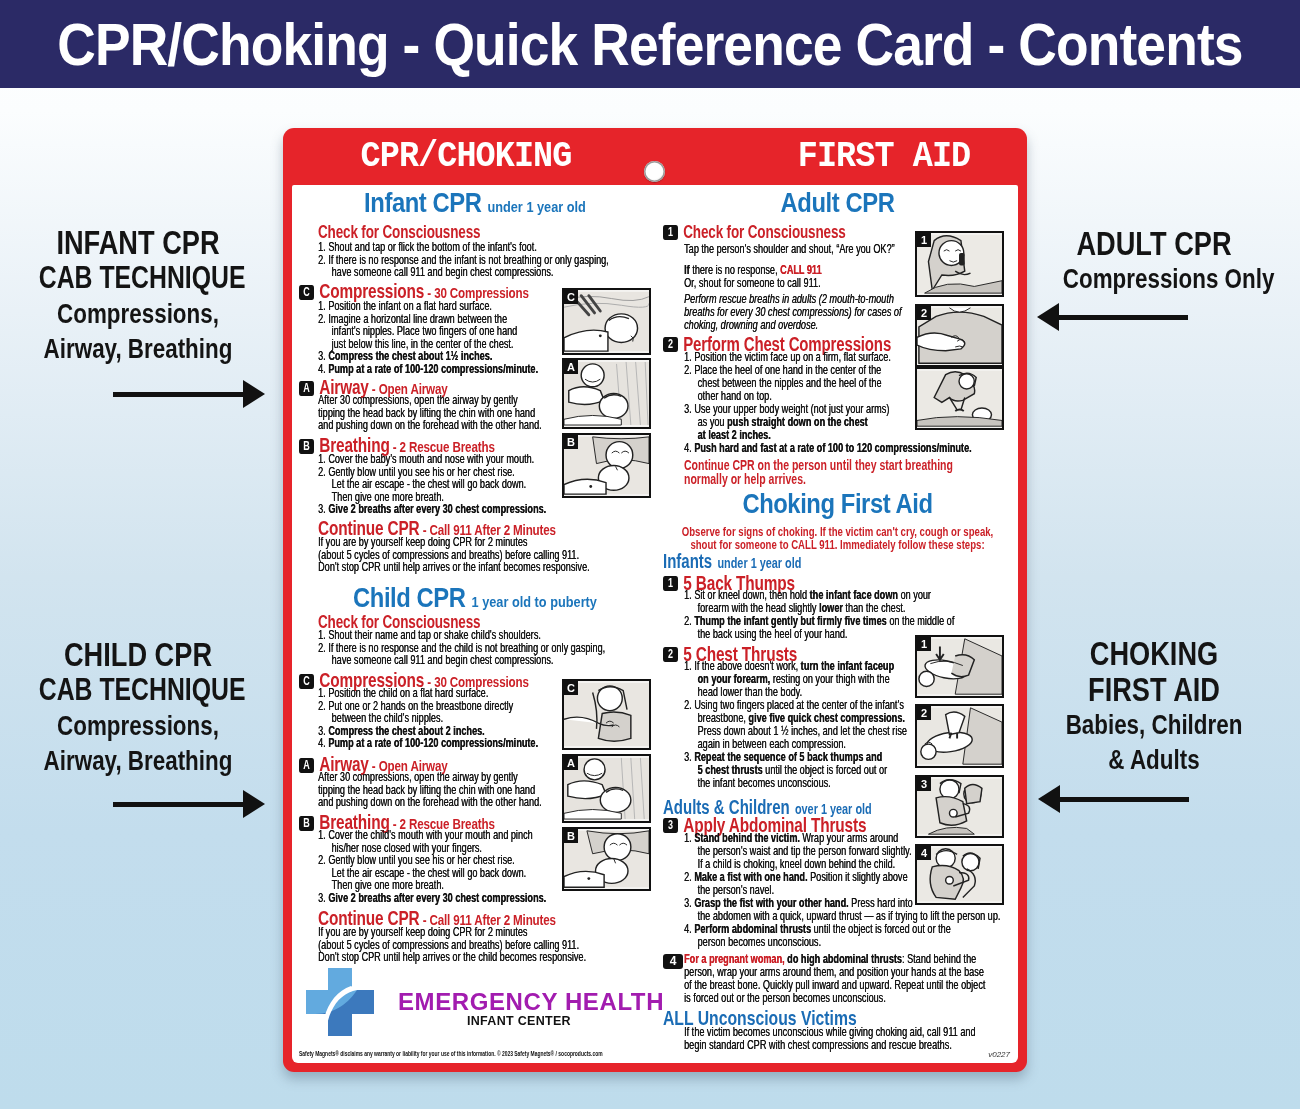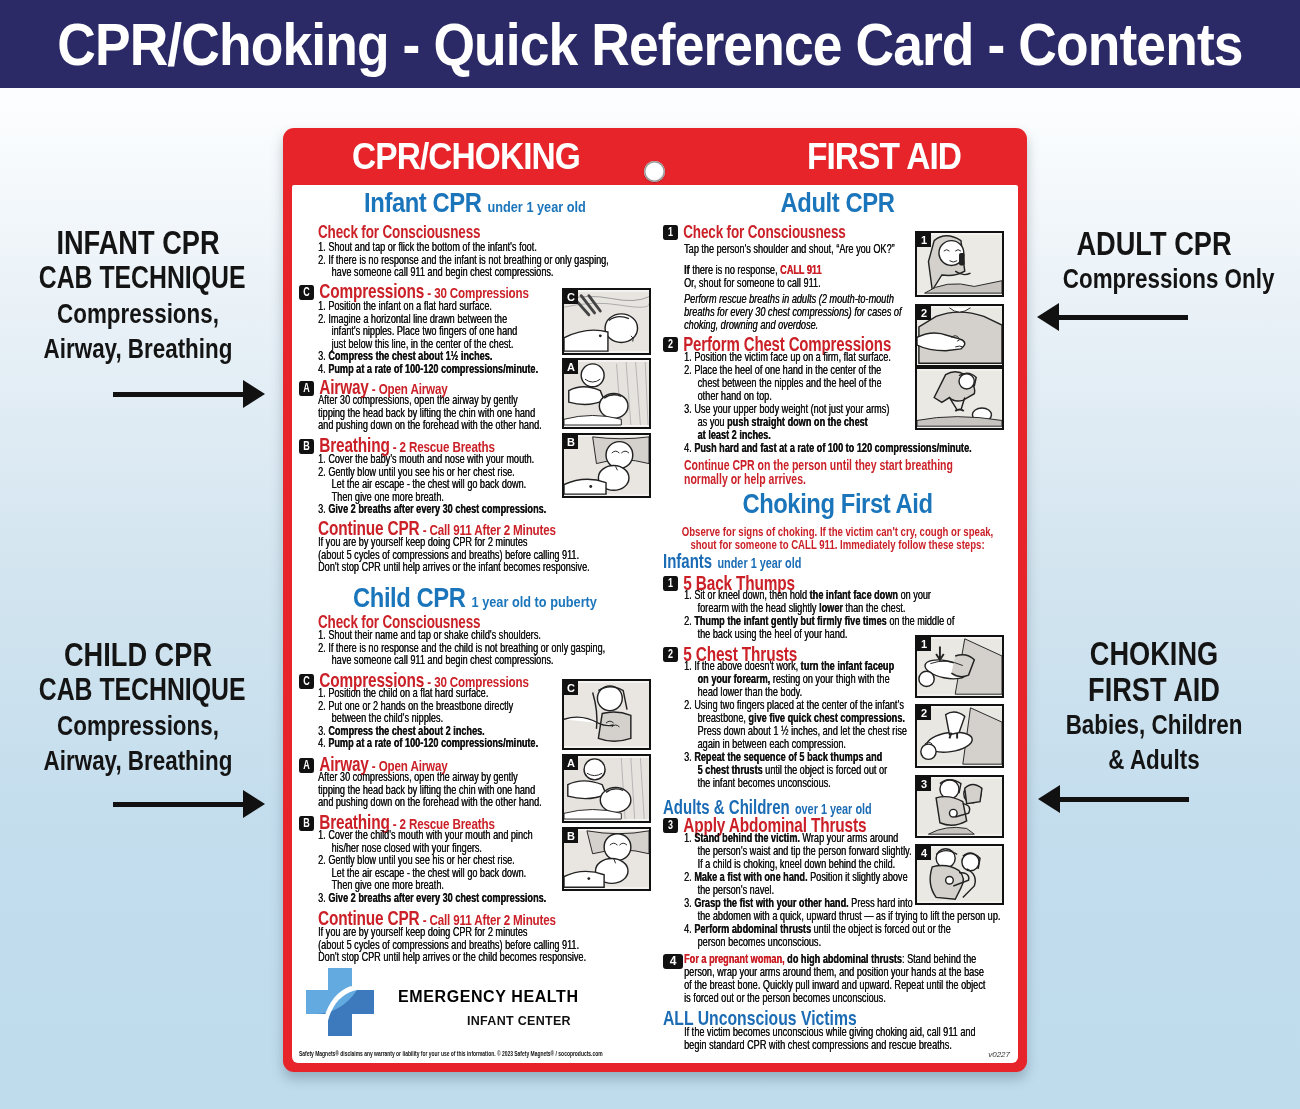--- a/index.html
+++ b/index.html
@@ -37,21 +37,21 @@
   .ar-infant  { left:112px;  top:379px; width:153px; }
   .ar-child   { left:112px;  top:789px; width:153px; }
   .ar-adult   { left:1037px; top:302px; width:152px; }
   .ar-choking { left:1038px; top:784px; width:152px; }
   
   .card {
     position:absolute; left:283px; top:128px; width:744px; height:944px;
     background:#e6242a; border-radius:11px;
     box-shadow:0 7px 12px rgba(70,90,110,.35);
   }
-  .card-header { position:absolute; left:0; top:0; width:100%; height:57px; }
+  .card-header { position:absolute; left:0; top:0; width:100%; height:57px;font-family:Liberation Mono, monospace; }
   .ht { position:absolute; top:8px; color:#fff; font-size:36px; font-weight:bold; letter-spacing:-1px; white-space:nowrap; }
   .ht.left  { left:183px; transform:translateX(-50%) scaleX(0.93); }
   .ht.right { left:601px; transform:translateX(-50%) scaleX(0.93); }
   .hole { position:absolute; left:361px; top:33px; width:21px; height:21px; border-radius:50%;
           background:radial-gradient(circle at 42% 38%,#ffffff 55%,#ececec 75%,#d2d2d2 100%);
           box-shadow:inset 0 0 0 1.5px #9a9a9a, 0 1px 1px rgba(0,0,0,.25); }
   .panel {
     position:absolute; left:9px; right:9px; top:57px; bottom:9px;
     background:#ffffff; border-radius:2px 2px 6px 6px; color:#131313;
   }
@@ -83,21 +83,21 @@
   .red { color:#cb2027; }
   .italic { font-style:italic; }
   .note { color:#cb2027; font-weight:bold; font-size:14px; line-height:13.8px; }
   .intro { color:#cb2027; font-weight:bold; font-size:12.8px; line-height:13.2px; }
   
   .sketch { position:absolute; width:89px; background:#f4f3f1; border:2.5px solid #111; }
   .sketch svg { display:block; width:100%; height:100%; }
   .tag { position:absolute; left:0; top:0; width:14px; height:14px; background:#111; color:#fff;
          font-size:11px; font-weight:bold; font-style:normal; text-align:center; line-height:14px; }
   
-  .logo-name { color:#000000; font-weight:bold; font-size:16px; letter-spacing:0.6px; white-space:nowrap; }
+  .logo-name { color:#a21caf; font-weight:bold; font-size:24px; letter-spacing:0.6px; white-space:nowrap; }
   .logo-sub  { color:#111; font-weight:bold; font-size:12.5px; letter-spacing:0.3px; white-space:nowrap; }
   .fineprint { font-size:6.6px; font-weight:bold; color:#111; }
   .version { font-size:8px; font-style:italic; color:#333; }
 </style>
 </head>
 <body>
 
 <header class="banner">
   <h1>CPR/Choking - Quick Reference Card - Contents</h1>
 </header>

